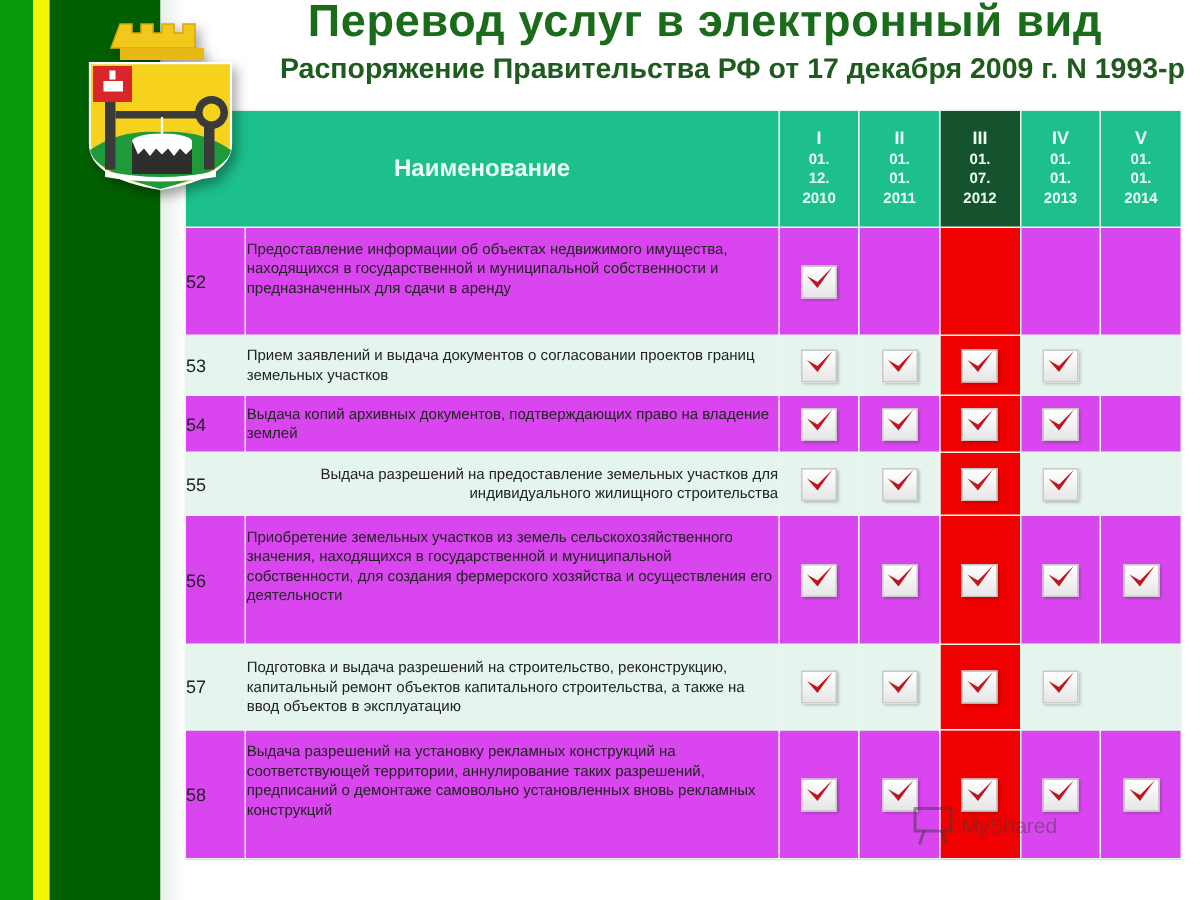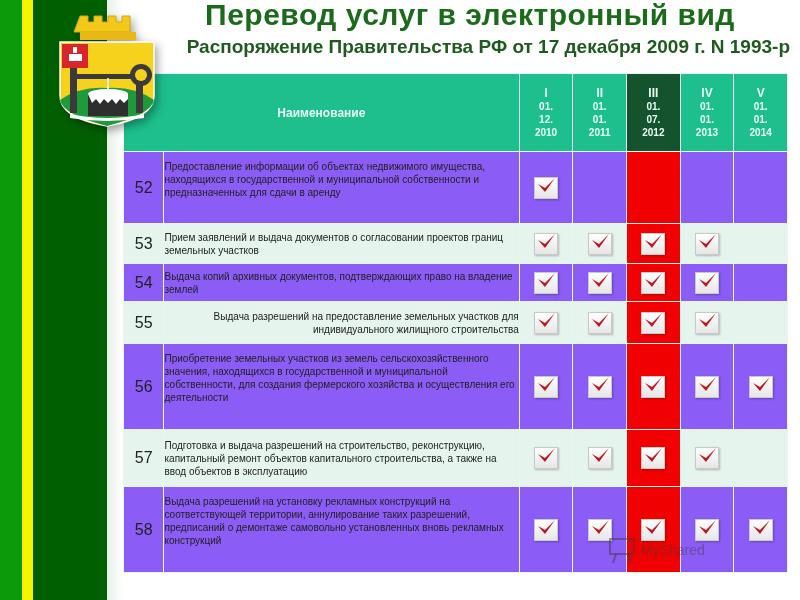--- a/index.html
+++ b/index.html
@@ -7,27 +7,27 @@
   .band-green{position:absolute;left:0;top:0;width:22px;height:600px;background:#0a9a0a;}
   .band-yellow{position:absolute;left:22px;top:0;width:11px;height:600px;background:#f5f500;}
   .band-dark{position:absolute;left:33px;top:0;width:74px;height:600px;background:#006000;}
   .band-fade{position:absolute;left:107px;top:0;width:16px;height:600px;background:linear-gradient(to right,#e8efe8,#ffffff);}
   .title{position:absolute;left:190px;top:-2px;width:560px;text-align:center;font-weight:bold;font-size:30px;color:#1a6b1a;letter-spacing:0.5px;}
   .subtitle{position:absolute;left:150px;top:36px;width:640px;text-align:right;font-weight:bold;font-size:19px;color:#1f5a1f;}
   .emblem{position:absolute;left:58px;top:12px;width:98px;height:116px;filter:drop-shadow(3px 4px 4px rgba(0,0,0,0.35));}
   table.grid{position:absolute;left:123px;top:73px;border-collapse:collapse;width:665px;}
   table.grid td, table.grid th{border:1px solid #e7f6ef;padding:0;}
   th{background:#1dbf8c;color:#e9fff5;font-weight:bold;font-size:10px;height:77px;}
-  th.name-h{font-size:12px;}
+  th.name-h{font-size:16px;}
   th.stage{width:52px;line-height:13px;}
   th.stage .roman{font-size:12px;}
   th.red{background:#14532d;}
-  td.num{width:39px;text-align:center;font-size:16px;color:#222;}
+  td.num{width:39px;text-align:left;font-size:12px;color:#222;}
   td.name{width:350px;font-size:10px;color:#222;padding:4px 8px 4px 8px;line-height:13px;vertical-align:top;}
-  tr.odd td{background:#8b5cf6;}
+  tr.odd td{background:#d946ef;}
   tr.even td{background:#e5f5ee;}
   td.cell{text-align:center;}
   tr td.cell.red{background:#f00000;}
   .chk{display:inline-block;width:22px;height:20px;background:linear-gradient(#ffffff,#e6e6e6);border:1px solid #c9c9c9;box-shadow:1px 1px 2px rgba(0,0,0,0.25);position:relative;vertical-align:middle;}
   .chk svg{position:absolute;left:1px;top:-2px;}
   .watermark{position:absolute;left:607px;top:536px;font-size:14px;color:rgba(60,60,60,0.45);display:flex;align-items:center;gap:4px;}
 </style>
 </head>
 <body>
 

